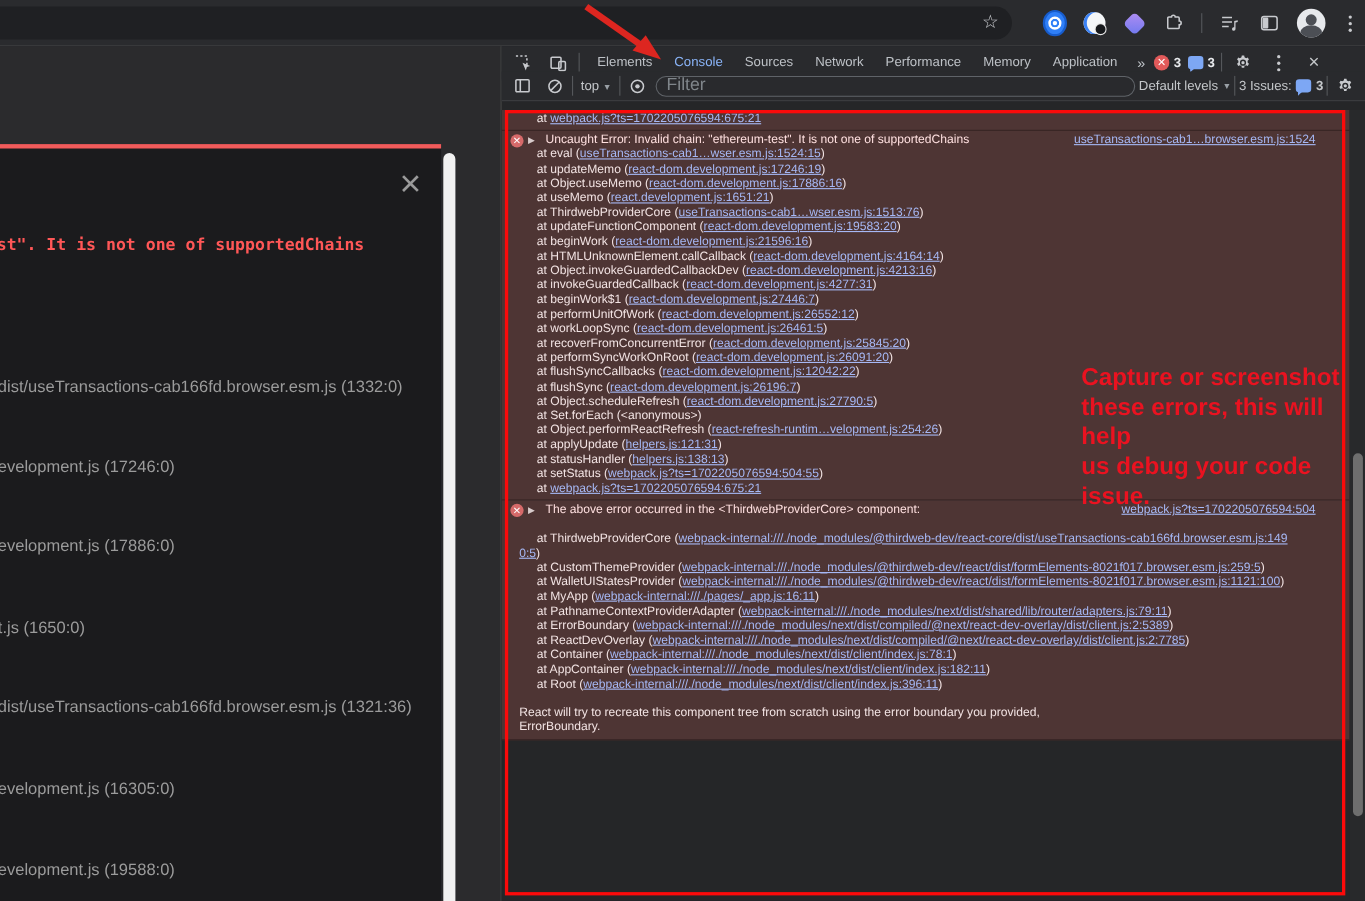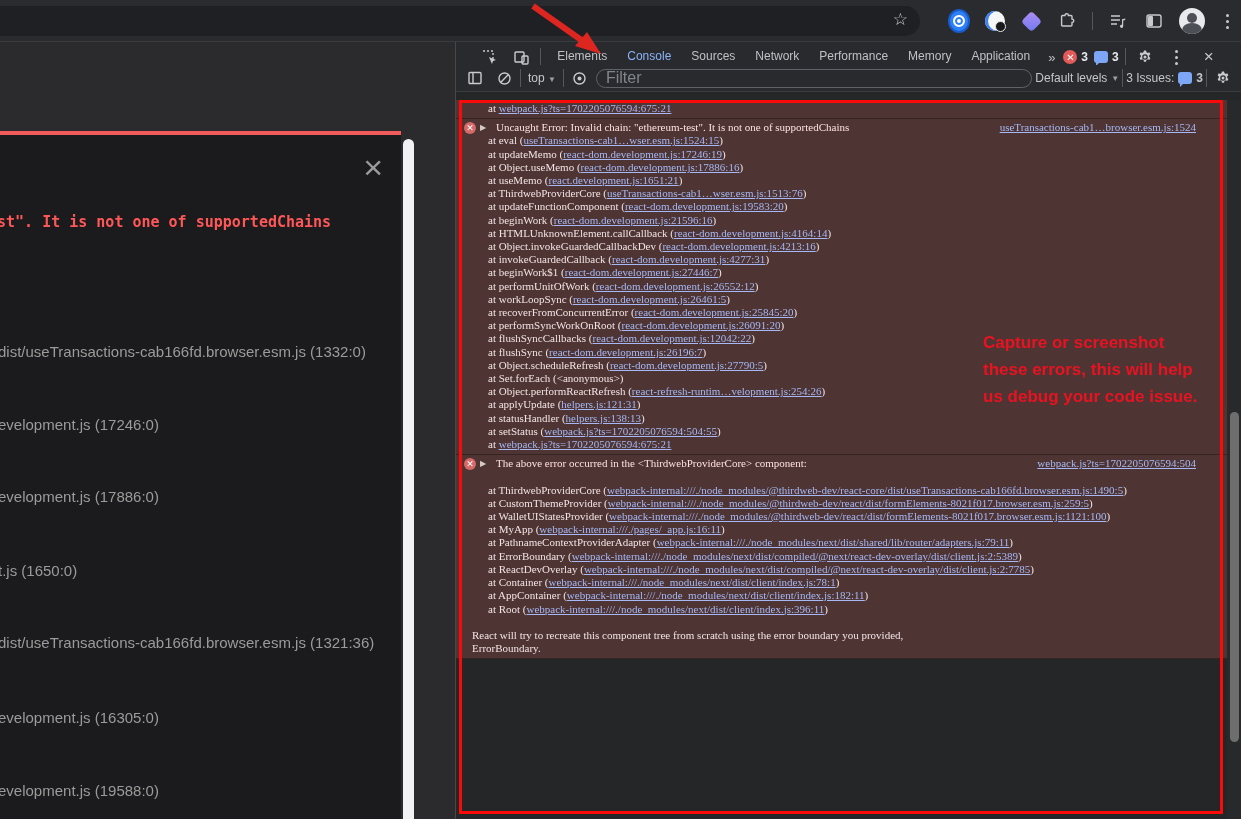--- a/index.html
+++ b/index.html
@@ -28,54 +28,54 @@
   .icn-svg { display:inline-flex; align-items:center; justify-content:center; }
   
   .page { position:absolute; left:0; top:42px; width:455px; height:777px; background:#2b2b2d; }
   .modal { position:absolute; left:0; top:89px; width:401px; height:688px; background:#1b1b1d; border-top:4px solid #f15b5b; }
   .modal-close { position:absolute; right:18px; top:18px; color:#9a9a9a; font-size:34px; font-weight:300; line-height:28px; cursor:default; }
   .modal-error { position:absolute; left:-3px; top:78px; color:#ff5757; font-family:"DejaVu Sans Mono", monospace; font-weight:bold; font-size:15px; white-space:nowrap; }
   .frame-line { position:absolute; left:-2px; color:#9b9b9b; font-size:15px; white-space:nowrap; }
   .page-scrollbar { position:absolute; left:403px; top:97px; width:11px; height:680px; background:#f2f2f2; border-radius:6px 6px 0 0; }
   
   .devtools { position:absolute; left:455px; top:42px; width:786px; height:777px; background:#252628; border-left:1px solid #474747; }
-  .dt-tabs { position:absolute; left:0; top:0; width:786px; height:31px; background:#292a2d; border-bottom:1px solid #3c3d41; display:flex; align-items:center; padding:0 6px; gap:6px; color:#bdc1c6; font-size:12px;justify-content:center; }
+  .dt-tabs { position:absolute; left:0; top:0; width:786px; height:31px; background:#292a2d; border-bottom:1px solid #3c3d41; display:flex; align-items:center; padding:0 6px; gap:6px; color:#bdc1c6; font-size:12px; }
   .ticon { width:26px; height:24px; display:inline-flex; align-items:center; justify-content:center; color:#c4c7ca; flex:none; }
   .tabs-list { display:flex; height:31px; align-items:stretch; }
   .dt-tab { padding:0 10px; display:flex; align-items:center; white-space:nowrap; color:#bdc1c6; border-bottom:2px solid transparent; }
   .dt-tab.active { color:#8ab4f8; border-bottom-color:#8ab4f8; }
   .moretabs { color:#bdc1c6; font-size:13px; padding:0 2px; }
   .badge-err, .badge-msg { display:inline-flex; align-items:center; gap:4px; color:#e8eaed; font-size:12px; }
   .badge-err i { width:14px; height:14px; border-radius:50%; background:#e25a5a; color:#fff; font-size:10px; font-style:normal; display:inline-flex; align-items:center; justify-content:center; }
   .bubble { width:14px; height:12px; background:#7da7f4; border-radius:3px; position:relative; display:inline-block; }
   .bubble::after { content:""; position:absolute; left:2px; bottom:-3px; border:3px solid transparent; border-top-color:#7da7f4; border-left-color:#7da7f4; }
   .closex { font-size:17px; }
   .dt-toolbar { position:absolute; left:0; top:23px; width:786px; height:27px; background:#292a2d; border-bottom:1px solid #3c3d41; display:flex; align-items:center; padding:0 6px; gap:3px; color:#c4c7ca; font-size:12px; }
   .ctx { white-space:nowrap; padding:0 4px; }
   .caret { font-size:8px; color:#9aa0a6; }
   .filter { flex:1; height:19px; background:transparent; border:1px solid #5f6368; border-radius:10px; color:#fef9c3; font-size:16px; padding:0 9px; outline:none; font-family:"Liberation Sans", sans-serif; }
   .filter::placeholder { color:#80868b; }
   .levels, .issues { white-space:nowrap; display:inline-flex; align-items:center; gap:4px; }
   
-  .dt-console { position:absolute; left:0; top:58px; width:771px; height:564px; overflow:hidden; background:#252628; font-family:Liberation Serif, serif; font-size:11px; line-height:13.2px; color:#f2e3e3; }
+  .dt-console { position:absolute; left:0; top:58px; width:771px; height:719px; overflow:hidden; background:#252628; font-family:Liberation Sans, sans-serif; font-size:11px; line-height:13.2px; color:#f2e3e3; }
   .crow { position:relative; background:#4e3534; border-bottom:1px solid #362423; padding:2px 8px 3px 16px; }
   .err-ic { position:absolute; left:8px; top:3px; width:12px; height:12px; border-radius:50%; background:#d66a6a; color:#fff; display:inline-flex; align-items:center; justify-content:center; }
   .err-ic i { font-style:normal; font-size:9px; line-height:9px; }
   .tri { position:absolute; left:24px; top:2px; color:#d8cccc; font-size:8px; }
   .err-msg { padding-left:24px; max-width:455px; color:#ffe0e0; }
   .srclink { color:#a6b8f5; text-decoration:underline; cursor:pointer; }
   .srclink.right { position:absolute; right:31px; top:2px; }
   .stack-line { text-indent:16px; max-width:706px; word-break:break-all; }
   .blank { height:13.2px; }
   .dt-scroll { position:absolute; left:771px; top:58px; width:15px; height:719px; background:#28292b; }
   .dt-scroll .thumb { position:absolute; left:3px; top:312px; width:9px; height:330px; border-radius:5px; background:#6e6e6e; }
   
   .anno-rect { position:absolute; left:459px; top:100px; width:764px; height:714px; border:3px solid #fb0a0a; pointer-events:none; }
   .anno-arrow { position:absolute; left:515px; top:0; pointer-events:none; }
-  .anno-note { position:absolute; left:983px; top:329px; color:#ea1220; font-size:17px; font-weight:bold; line-height:27px; pointer-events:none; }
+  .anno-note { position:absolute; left:983px; top:329px; color:#ea1220; font-size:22px; font-weight:bold; line-height:27px; pointer-events:none; }
   svg .st { stroke:#c8cace; fill:none; stroke-width:1.4; }
   svg .fl { fill:#c8cace; }
 </style>
 </head>
 <body>
 
 <div id="root">
 
   <div class="chrome">
     <div class="omnibox">

